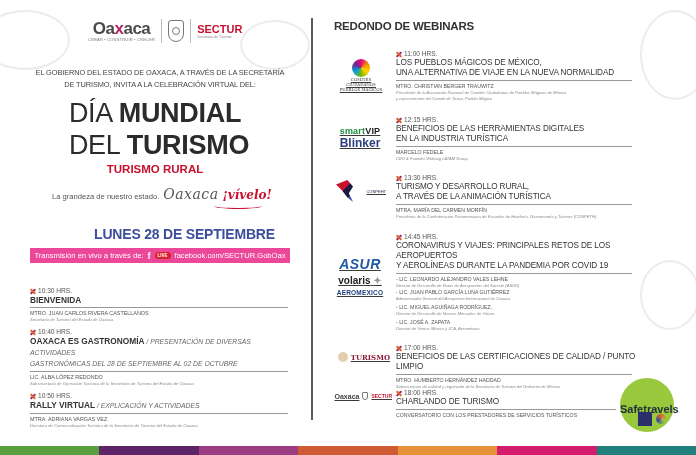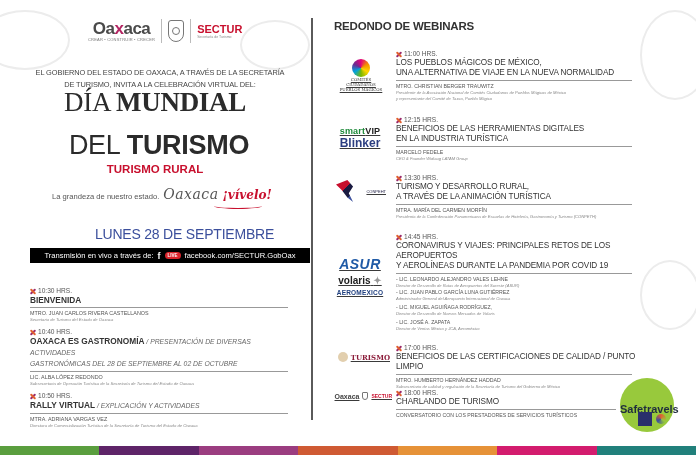--- a/index.html
+++ b/index.html
@@ -23,32 +23,32 @@
   .oax-tag { font-size:4px; color:#777; letter-spacing:0.2px; }
   .sep { width:1px; height:24px; background:#bbb; }
   .shield { width:16px; height:22px; border:1.5px solid #777; border-radius:3px 3px 8px 8px; display:flex; align-items:center; justify-content:center; }
   .shield i { width:8px; height:8px; border-radius:50%; border:1px solid #777; display:block; }
   .sectur { display:flex; flex-direction:column; }
   .sectur-name { font-weight:bold; font-size:11px; color:#c8102e; line-height:11px; }
   .sectur-sub { font-size:3.5px; color:#888; }
 
   .invite { position:absolute; left:20px; top:67px; width:280px; text-align:center; font-size:7.4px; color:#444; line-height:12px; letter-spacing:-0.1px; }
   .title1 { position:absolute; left:0; width:310px; text-align:center; font-size:27px; color:#2b2b2b; letter-spacing:-0.3px; }
-  .title1.a { top:88px; line-height:28px;font-family:Liberation Serif, serif; }
+  .title1.a { top:99px; line-height:28px; }
   .title1.b { top:131px; line-height:28px;padding-left:8px; }
   .title1 b { font-weight:bold; }
   .subtitle { position:absolute; left:0; width:310px; top:163px; text-align:center; font-size:11.5px; color:#c8102e; font-weight:bold; }
   .slogan { position:absolute; left:52px; top:186px; display:flex; align-items:baseline; gap:4px; }
   .slogan-text { font-size:7.6px; color:#555; }
   .slogan-oax { font-family:"DejaVu Serif", serif; font-style:italic; font-size:14px; color:#555; letter-spacing:0.5px; }
   .slogan-vive { font-family:"DejaVu Serif", serif; font-style:italic; font-weight:bold; font-size:12px; color:#c8102e; }
   .swoosh { position:absolute; left:214px; top:203px; width:48px; height:6px; border-bottom:1.5px solid #c8102e; border-radius:0 0 50% 50%; }
 
-  .date { position:absolute; left:0; width:326px; top:226px; text-align:center; font-size:14px; font-weight:normal; color:#3b4f9c; letter-spacing:-0.2px;padding-left:43px; }
-  .stream { position:absolute; left:30px; top:248px; width:280px; height:15px; background:#000000; display:flex; align-items:center; justify-content:center; gap:4px; color:#fff; font-size:7.6px; }
+  .date { position:absolute; left:0; width:326px; top:226px; text-align:center; font-size:14px; font-weight:bold; color:#3b4f9c; letter-spacing:-0.2px;padding-left:43px; }
+  .stream { position:absolute; left:30px; top:248px; width:260px; height:15px; background:#ec4899; display:flex; align-items:center; justify-content:center; gap:4px; color:#fff; font-size:7.6px; }
   .fb-icon { font-weight:bold; font-size:9px; color:#fff; font-family:"Liberation Sans", sans-serif; }
   .live-badge { background:#d8232a; color:#fff; font-size:4.5px; font-weight:bold; border-radius:4px; padding:1px 3px; }
 
   .events-left { position:absolute; left:30px; top:287px; width:258px; }
   .evt { position:relative; }
   .evt-time { display:flex; align-items:center; gap:2px; font-size:6.6px; color:#555; line-height:8px; }
   .xicon { display:inline-block; width:6px; height:6px; position:relative; }
   .xicon::before, .xicon::after { content:""; position:absolute; left:2px; top:-0.5px; width:2px; height:7px; background:#e1612f; border-radius:1px; }
   .xicon::before { transform:rotate(45deg); background:#9a2a6c; }
   .xicon::after { transform:rotate(-45deg); }

